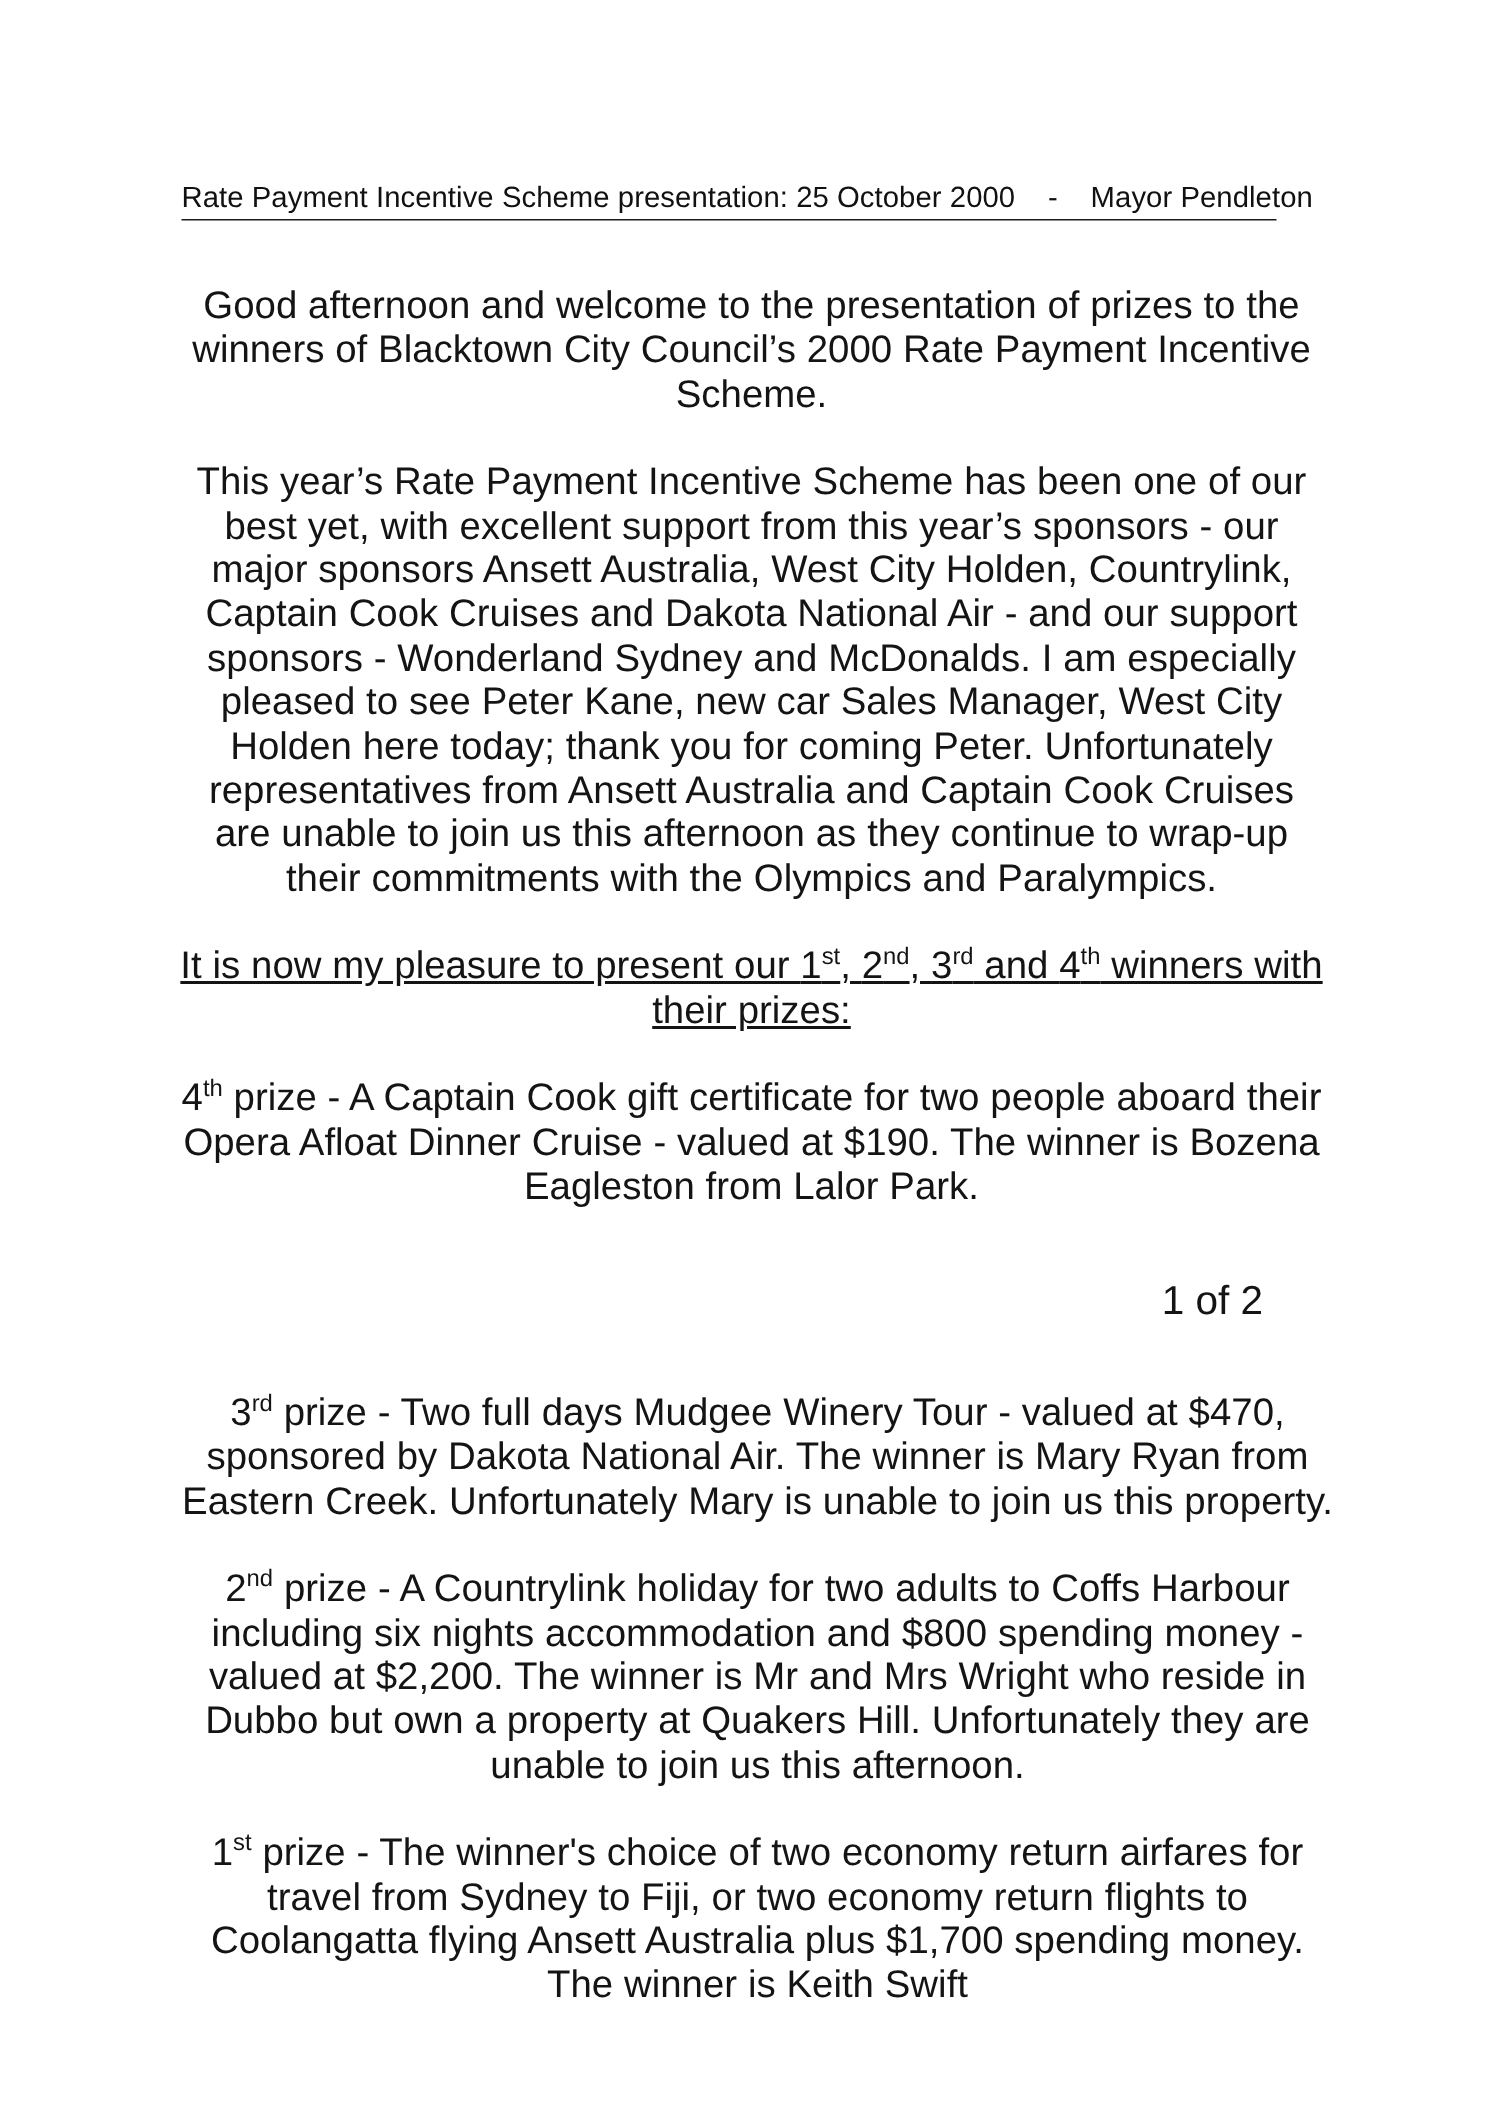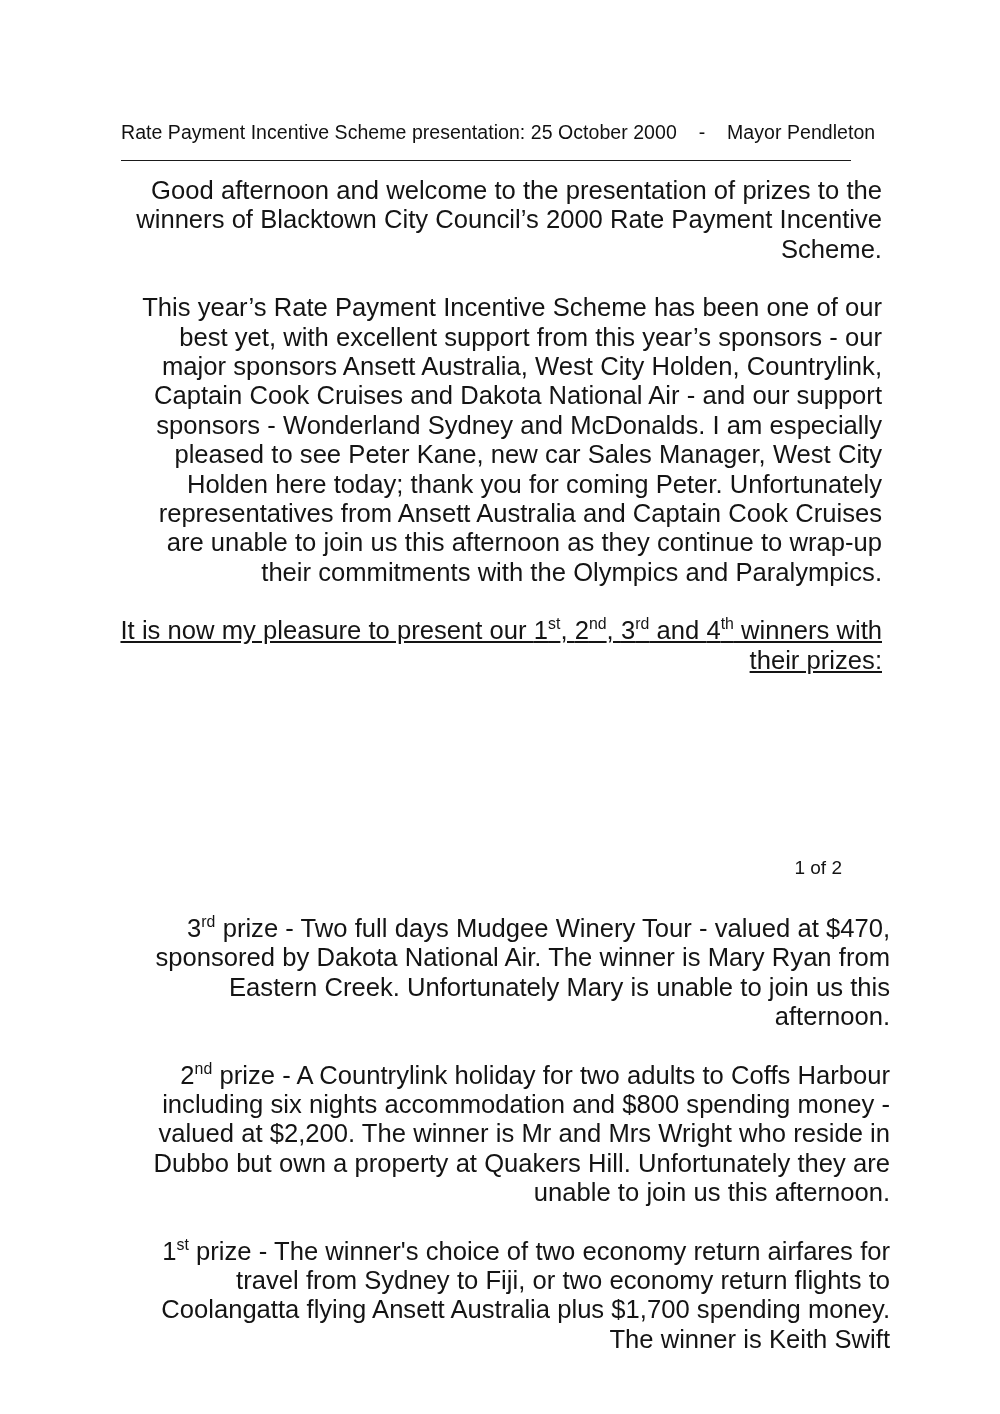--- a/index.html
+++ b/index.html
@@ -28,36 +28,36 @@
   .doc-header {
     position: absolute;
     left: 121px;
     top: 120px;
     width: 730px;
     font-size: 19.5px;
     line-height: 24px;
     letter-spacing: 0.05px;
     white-space: pre;
     border-bottom: 1.6px solid #1a1a1a;
-    padding-bottom: 16px;
+    padding-bottom: 2px;
     color: #111111;
   }
   
   .body-block {
     position: absolute;
     left: 120px;
     top: 176px;
     width: 762px;
   }
   p.para {
-    margin: 0 0 28px 0;
+    margin: 14px 0 28px 0;
     font-size: 25.6px;
     line-height: 29.4px;
     color: #141414;
-    text-align: right;
+    text-align: center;
     word-spacing: 0.1px;
     -webkit-font-smoothing: antialiased;
   }
   p.para:last-child { margin-bottom: 0; }
 
   
   p.p-intro     { margin-bottom: 29px; }
   p.p-sponsors  { margin-bottom: 29px; }
   p.p-pleasure  { margin-bottom: 29px; text-decoration: underline; }
   p.p-prize4    { margin-bottom: 0; }
@@ -71,21 +71,21 @@
     line-height: 0;
   }
 
   
   .page-number-row {
     position: absolute;
     left: 120px;
     top: 853px;
     width: 722px;
     text-align: right;
-    font-size: 19px;
+    font-size: 27px;
     line-height: 29.4px;
     color: #141414;
   }
   
   .body-block-2 {
     position: absolute;
     left: 120px;
     top: 914px;
     width: 770px;
   }
@@ -98,30 +98,31 @@
   <div class="doc-header">Rate Payment Incentive Scheme presentation: 25 October 2000    -    Mayor Pendleton  </div>
 
   <div class="body-block">
 
     <p class="para p-intro">Good afternoon and welcome to the presentation of prizes to the winners of Blacktown City Council’s 2000 Rate Payment Incentive Scheme.</p>
 
     <p class="para p-sponsors">This year’s Rate Payment Incentive Scheme has been one of our best yet, with excellent support from this year’s sponsors - our major sponsors Ansett Australia, West City Holden, Countrylink, Captain Cook Cruises and Dakota National Air - and our support sponsors - Wonderland Sydney and McDonalds. I am especially pleased to see Peter Kane, new car Sales Manager, West City Holden here today; thank you for coming Peter. Unfortunately representatives from Ansett Australia and Captain Cook Cruises are unable to join us this afternoon as they continue to wrap-up their commitments with the Olympics and Paralympics.</p>
 
     <p class="para p-pleasure"><span>It is now my pleasure to present our </span><span>1</span><sup>st</sup><span>, </span><span>2</span><sup>nd</sup><span>, </span><span>3</span><sup>rd</sup><span> and </span><span>4</span><sup>th</sup><span> winners with their prizes:</span></p>
 
+    <p class="para p-prize4"><span>4</span><sup>th</sup><span> prize - A Captain Cook gift certificate for two people aboard their Opera Afloat Dinner Cruise - valued at $190. The winner is Bozena Eagleston from Lalor Park.</span></p>
 
   </div>
 
   <div class="page-number-row">
     <span>1 of 2</span>
   </div>
 
   <div class="body-block-2">
 
-    <p class="para p-prize3"><span>3</span><sup>rd</sup><span> prize - Two full days Mudgee Winery Tour - valued at $470, sponsored by Dakota National Air. The winner is Mary Ryan from Eastern Creek. Unfortunately Mary is unable to join us this afternoon.</span></p>
+    <p class="para p-prize3"><span>3</span><sup>rd</sup><span> prize - Two full days Mudgee Winery Tour - valued at $470, sponsored by Dakota National Air. The winner is Mary Ryan from Eastern Creek. Unfortunately Mary is unable to join us this property.</span></p>
 
     <p class="para p-prize2"><span>2</span><sup>nd</sup><span> prize - A Countrylink holiday for two adults to Coffs Harbour including six nights accommodation and $800 spending money - valued at $2,200. The winner is Mr and Mrs Wright who reside in Dubbo but own a property at Quakers Hill. Unfortunately they are unable to join us this afternoon.</span></p>
 
     <p class="para p-prize1"><span>1</span><sup>st</sup><span> prize - The winner's choice of two economy return airfares for travel from Sydney to Fiji, or two economy return flights to Coolangatta flying Ansett Australia plus $1,700 spending money. The winner is Keith Swift</span></p>
 
   </div>
 
 </div>
 
 </body></html>

